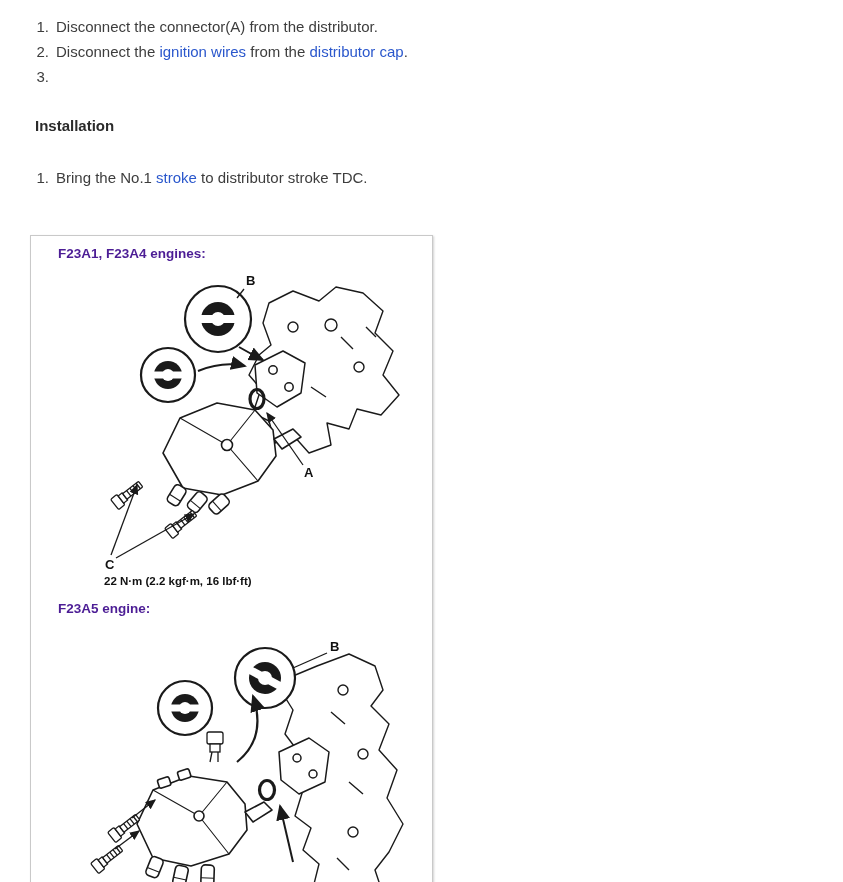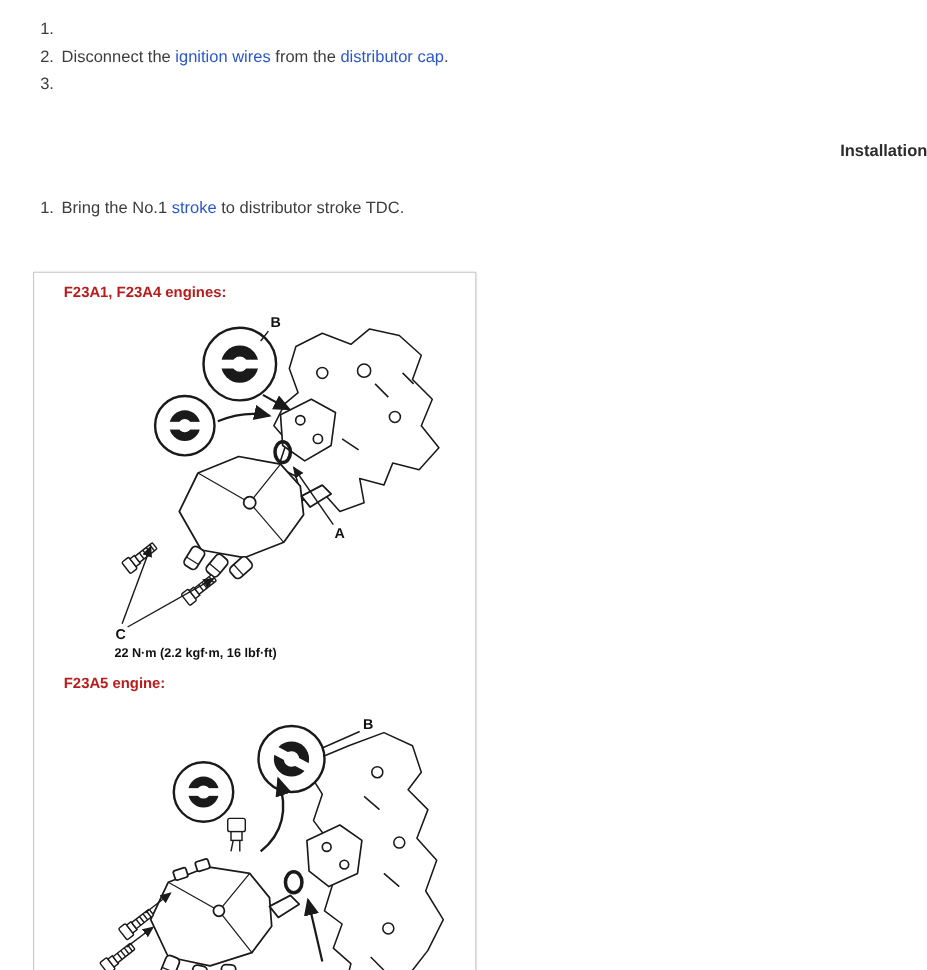--- a/index.html
+++ b/index.html
@@ -29,55 +29,55 @@
     text-align: right;
     margin-right: 7px;
     flex: 0 0 auto;
   }
   a.link {
     color: var(--link);
     text-decoration: none;
     cursor: pointer;
   }
   .section-heading {
-    margin-top: 40px;
+    margin-top: 28px;
     font-size: 15px;
     font-weight: bold;
     color: var(--heading);
-    text-align: right;
   }
   .install-steps { margin-top: 31px; }
   .figure-box {
     margin: 45px 0 0 30px;
     width: 403px;
     height: 1100px;
     border: 1px solid var(--figure-border);
     box-shadow: 1px 1px 2px rgba(0,0,0,0.18);
     background: #fff;
   }
   .figure-label {
     font-size: 13.5px;
     font-weight: bold;
-    color: #b91c1c;
+    color: #4c1d95;
     margin: 10px 0 6px 27px;
   }
   .figure-label.second { margin: 2px 0 16px 27px; }
   svg.diagram { display: block; color: var(--line-art); }
   .callout { font: bold 13px "Liberation Sans", sans-serif; fill: #111; }
   .torque  { font: bold 11.5px "Liberation Sans", sans-serif; fill: #111; }
 </style>
 </head>
 <body>
 
 <div class="page">
 
   <div class="text-block">
 
     <div class="step">
       <span class="num">1.</span>
+      <span class="txt"><span>Disconnect the connector(A) from the distributor.</span></span>
     </div>
 
     <div class="step">
       <span class="num">2.</span>
       <span class="txt"><span>Disconnect the </span><a class="link">ignition wires</a><span> from the </span><a class="link">distributor cap</a><span>.</span></span>
     </div>
 
     <div class="step">
       <span class="num">3.</span>
     </div>

